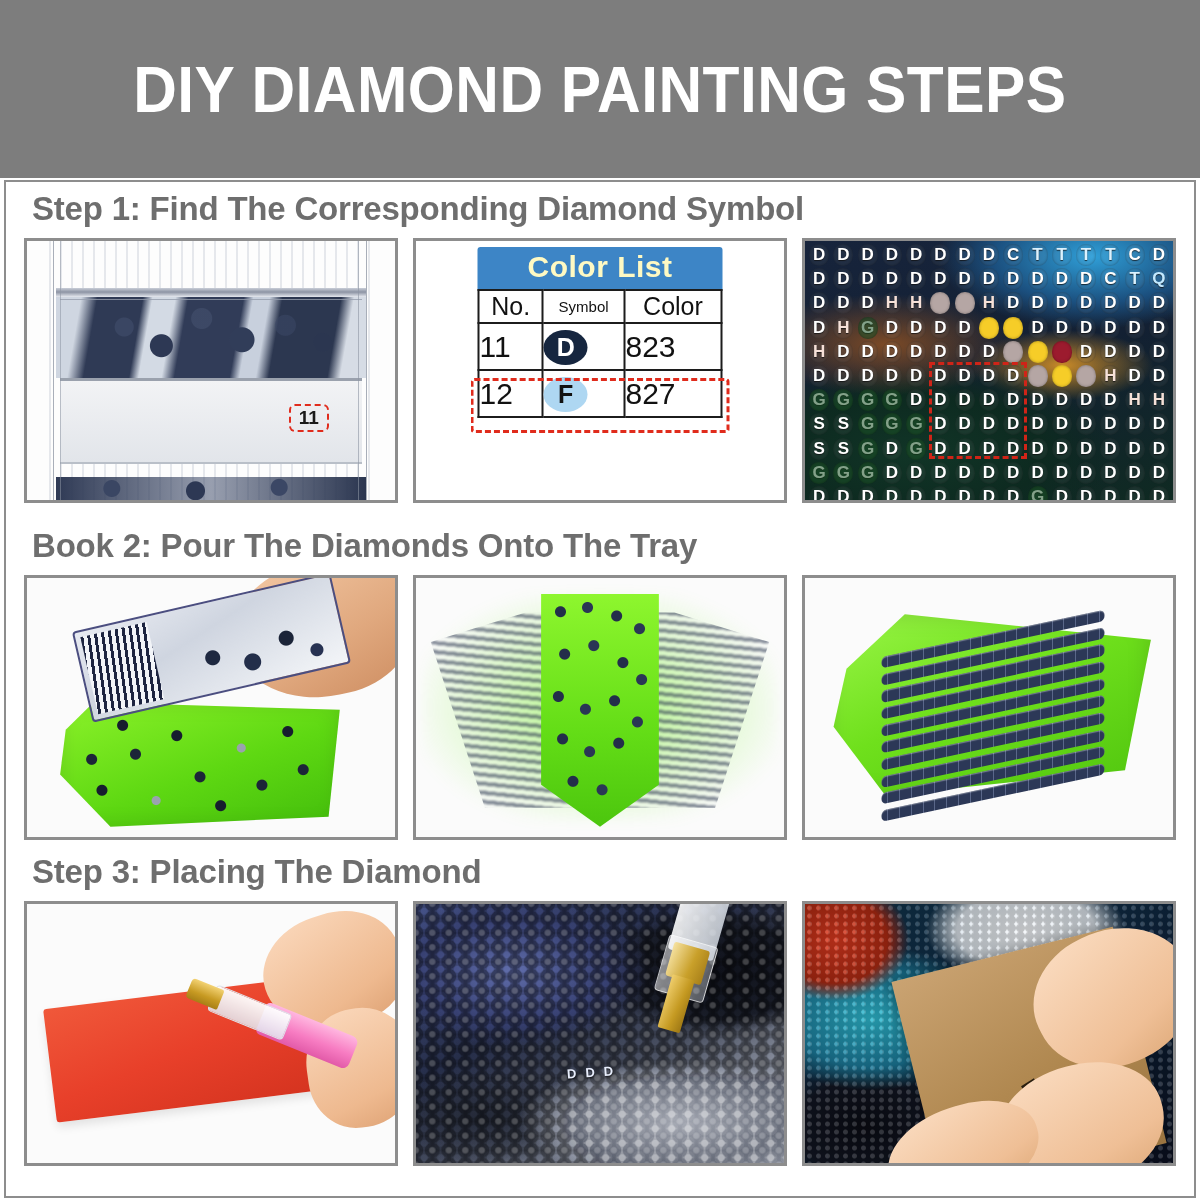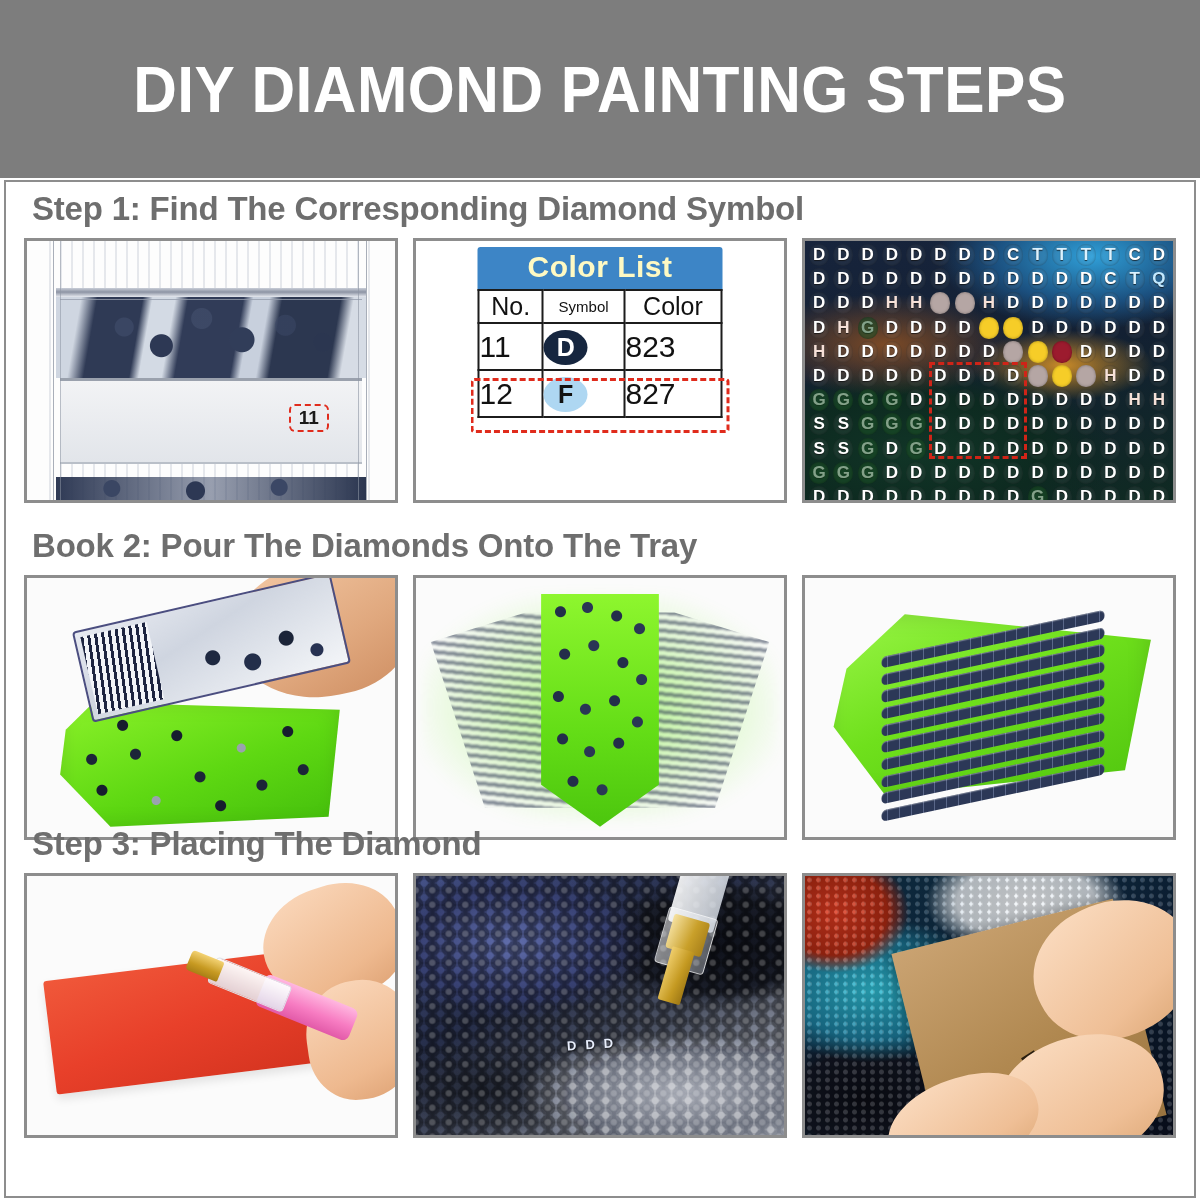--- a/index.html
+++ b/index.html
@@ -760,21 +760,21 @@
               <div class="s2c-line"></div>
               <div class="s2c-line"></div>
               <div class="s2c-line"></div>
             </div>
           </div>
         </div>
 
       </div>
     </div>
 
-    <div class="step-block" style="top:643px;">
+    <div class="step-block" style="top:671px;">
       <div class="step-head">Step 3: Placing The Diamond</div>
 
       <div class="row">
 
         <div class="panel">
           <div class="panel-inner scene">
             <div class="s3a-pad"></div>
             <div class="s3a-finger"></div>
             <div class="s3a-finger2"></div>
             <div class="s3a-pen">

